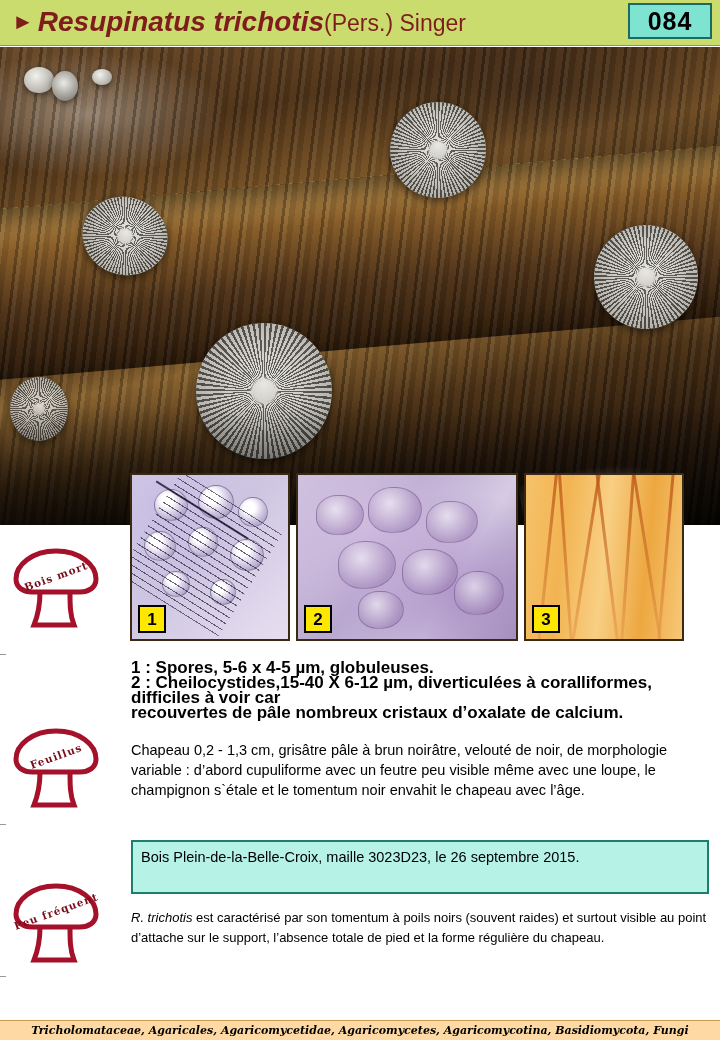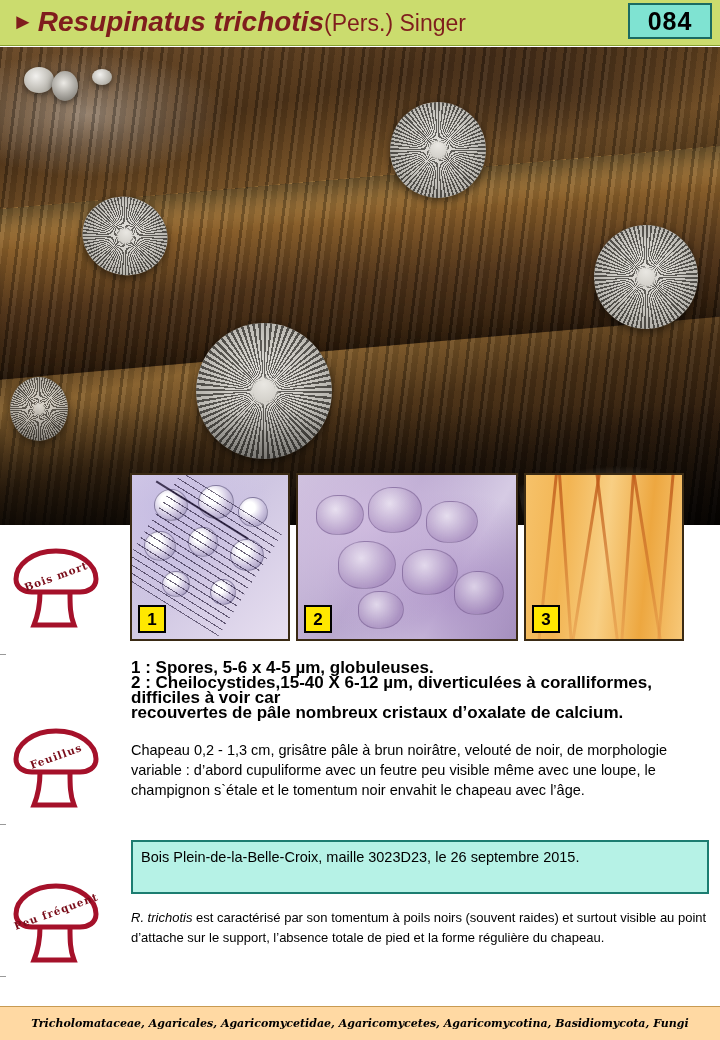--- a/index.html
+++ b/index.html
@@ -280,21 +280,21 @@
   }
   .tick {
     position: absolute;
     left: 0; width: 6px; height: 1px; background: #999;
   }
 
   
   .footer {
     position: absolute;
     left: 0; bottom: 0;
-    width: 720px; height: 34px;
+    width: 720px; height: 20px;
     background: #ffd9a3;
     border-top: 1px solid #c79a52;
     box-sizing: border-box;
     display: flex; align-items: center; justify-content: center;
     font-family: "DejaVu Serif", serif;
     font-style: italic;
     font-weight: bold;
     font-size: 11px;
     color: #000;
   }

